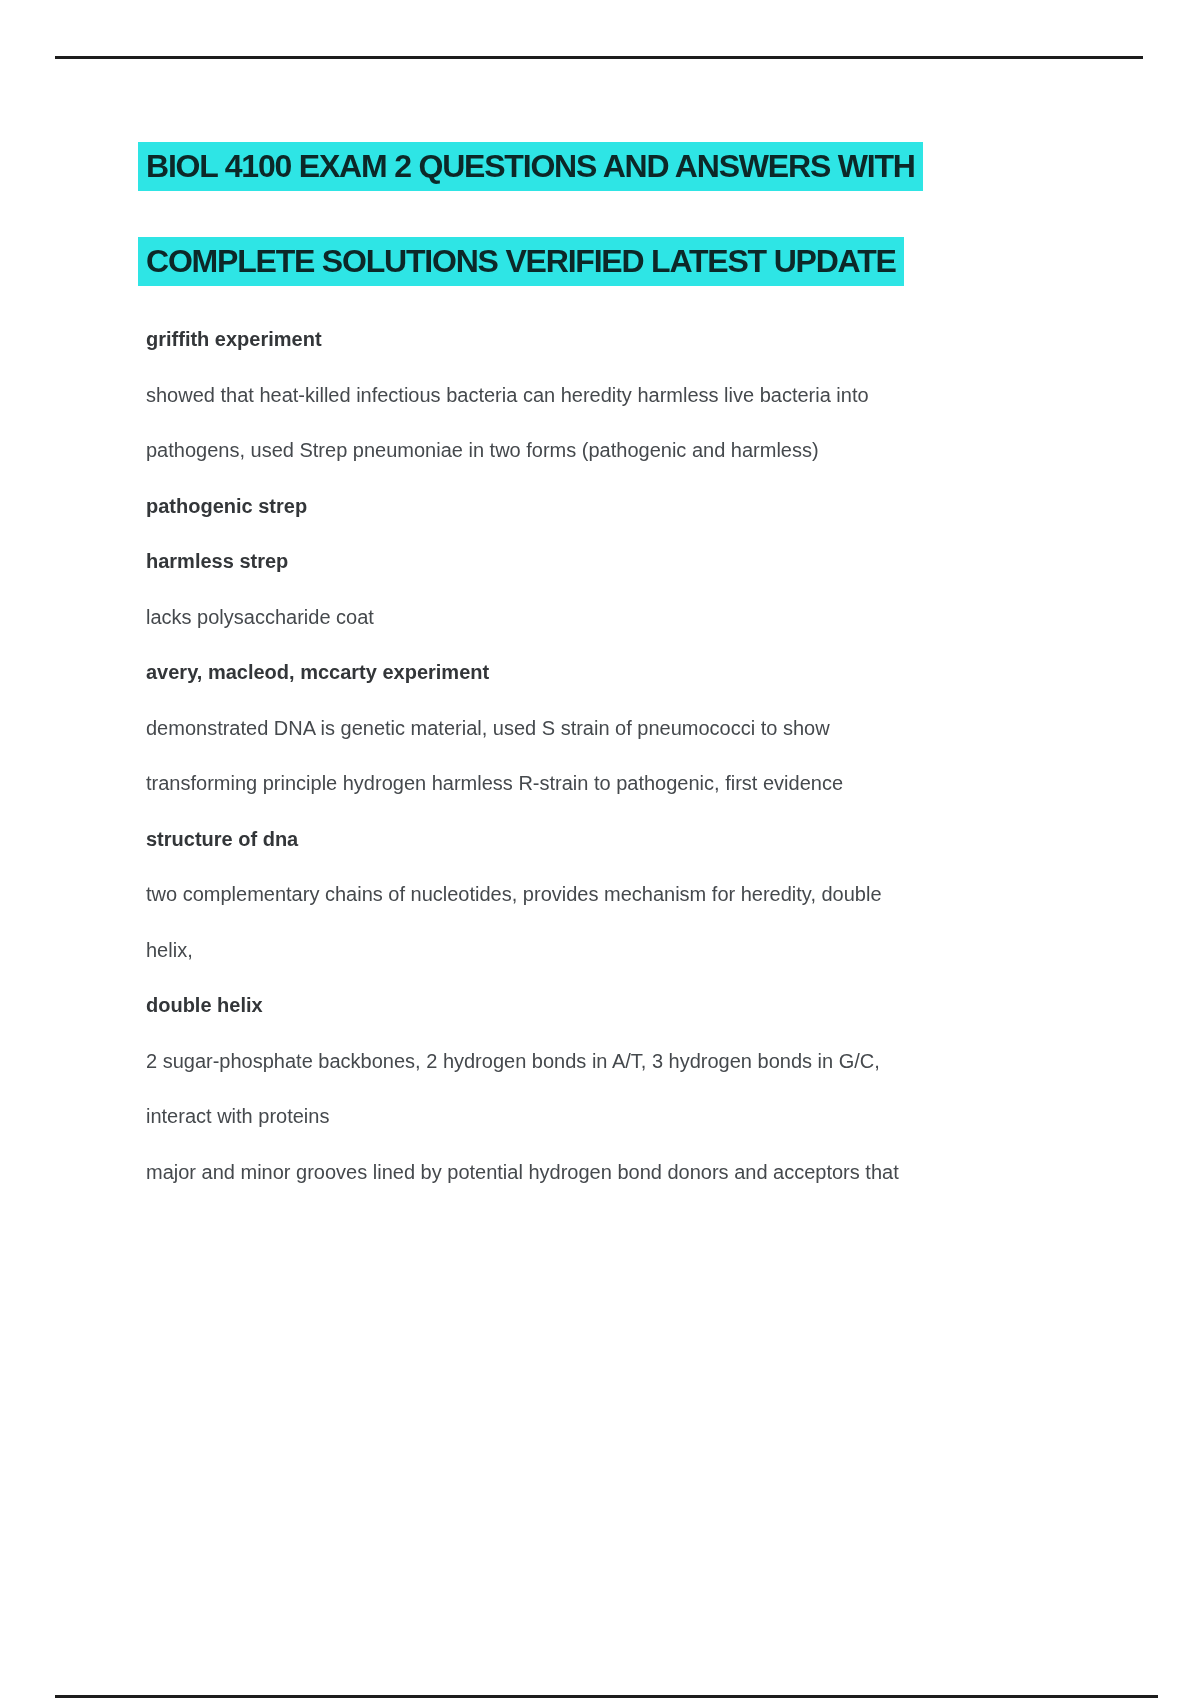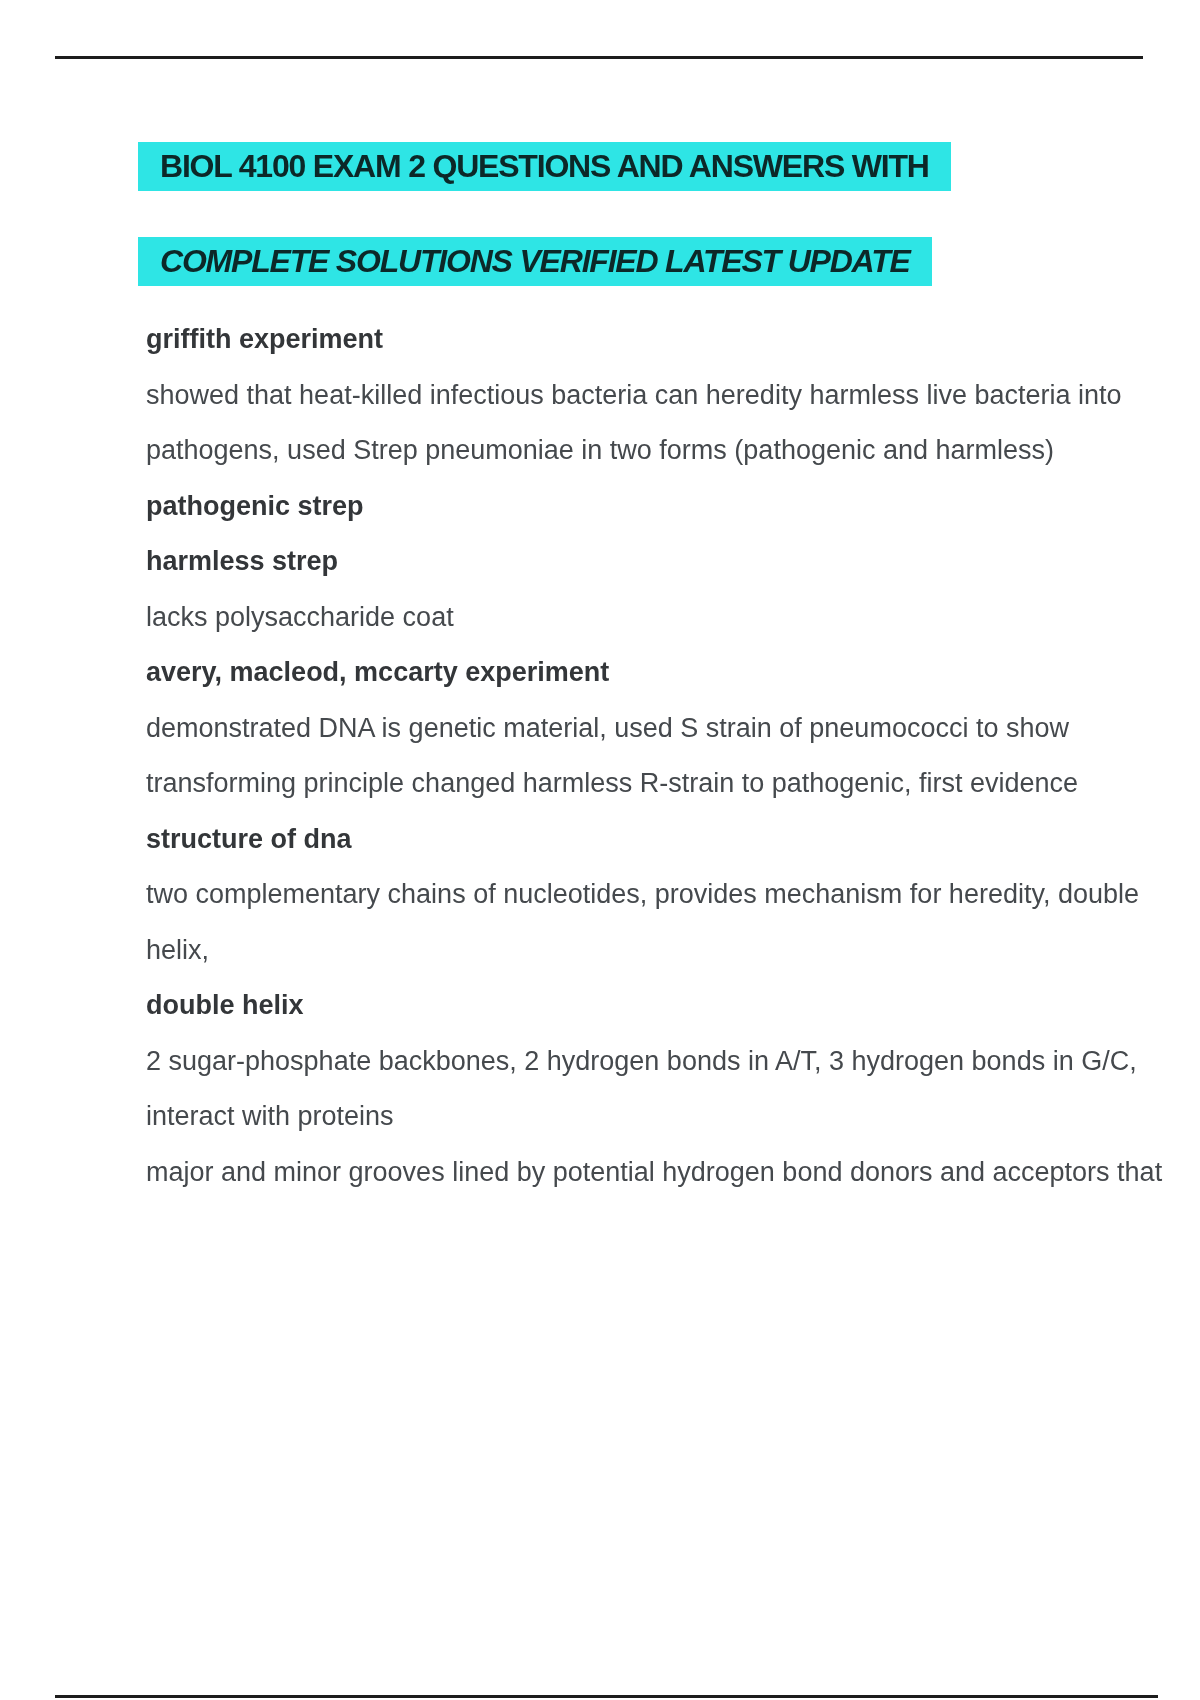--- a/index.html
+++ b/index.html
@@ -24,37 +24,37 @@
   .rule-bottom{ left: 55px; top: 1695px; width: 1103px; }
 
   .content {
     position: absolute;
     left: 146px;
     top: 142px;
     width: 980px;
   }
 
   .title-line { height: 49px; white-space: nowrap; }
-  .title-line + .title-line { margin-top: 46px; font-style: italic; }
+  .title-line + .title-line { margin-top: 46px; }
   .title-line .hl {
     display: inline-block;
     line-height: 49px;
-    padding: 0 22px;
+    padding: 0 8px;
     margin-left: -8px;
     background: var(--highlight-color, #2ee5e5);
     color: var(--title-text-color, #0c2828);
     font-size: 32px;
     font-weight: 700;
     letter-spacing: -1.2px;
   }
 
   .qa-list { margin-top: 26px; }
   .line {
     line-height: 55.5px;
-    font-size: 27px;
+    font-size: 20px;
     white-space: nowrap;
   }
   .term {
     font-weight: 700;
     color: var(--term-text-color, #333639);
   }
   .def {
     font-weight: 400;
     color: var(--body-text-color, #45494d);
   }
@@ -82,21 +82,21 @@
         <div>
           <div class="line term">pathogenic strep</div>
         </div>
         <div>
           <div class="line term">harmless strep</div>
           <div class="line def">lacks polysaccharide coat</div>
         </div>
         <div>
           <div class="line term">avery, macleod, mccarty experiment</div>
           <div class="line def">demonstrated DNA is genetic material, used S strain of pneumococci to show</div>
-          <div class="line def">transforming principle changed harmless R-strain to pathogenic, first evidence</div>
+          <div class="line def">transforming principle hydrogen harmless R-strain to pathogenic, first evidence</div>
         </div>
         <div>
           <div class="line term">structure of dna</div>
           <div class="line def">two complementary chains of nucleotides, provides mechanism for heredity, double</div>
           <div class="line def">helix,</div>
         </div>
         <div>
           <div class="line term">double helix</div>
           <div class="line def">2 sugar-phosphate backbones, 2 hydrogen bonds in A/T, 3 hydrogen bonds in G/C,</div>
           <div class="line def">interact with proteins</div>

